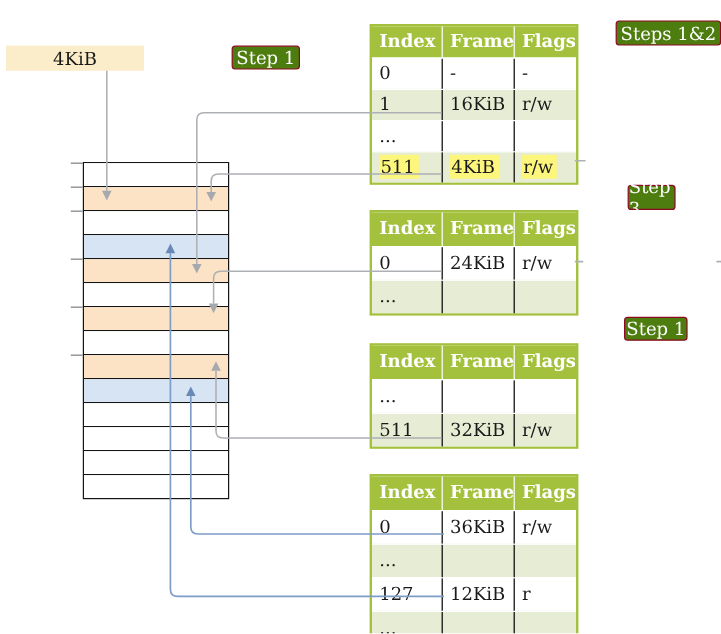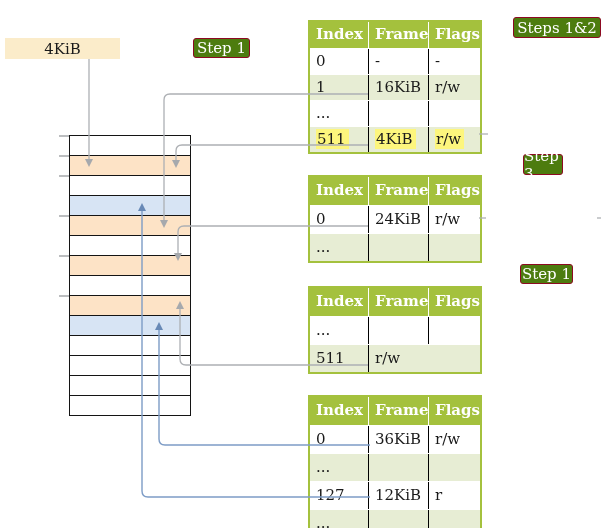--- a/index.html
+++ b/index.html
@@ -168,20 +168,21 @@
       <div class="cell c2">Frame</div>
       <div class="cell c3">Flags</div>
     </div>
     <div class="trow" data-bg="white">
       <div class="cell c1"><span>...</span></div>
       <div class="cell c2"><span></span></div>
       <div class="cell c3"><span></span></div>
     </div>
     <div class="trow" data-bg="green">
       <div class="cell c1"><span>511</span></div>
+      <div class="cell c2"><span>32KiB</span></div>
       <div class="cell c3"><span>r/w</span></div>
     </div>
   </div>
 
   <div class="ptable t4">
     <div class="trow thead">
       <div class="cell c1">Index</div>
       <div class="cell c2">Frame</div>
       <div class="cell c3">Flags</div>
     </div>

